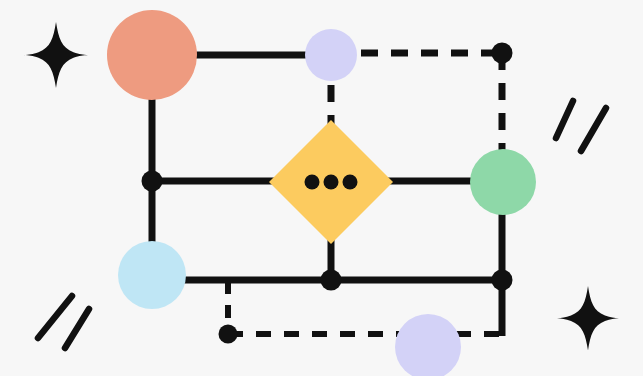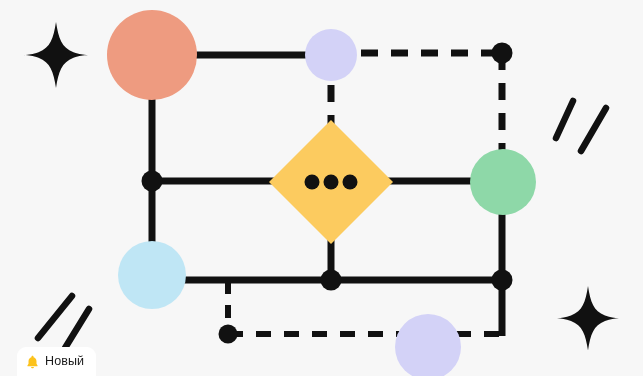--- a/index.html
+++ b/index.html
@@ -156,21 +156,14 @@
 
       <g stroke="#111111" stroke-width="6.5" stroke-linecap="round" fill="none">
         <line x1="72" y1="296" x2="38" y2="338"></line>
         <line x1="89" y1="309" x2="65" y2="348"></line>
       </g>
 
     </g>
 
   </svg>
 
-  <div id="new-badge">
-    <svg class="bell" viewBox="0 0 24 26">
-      <path d="M12 1.5c-1.1 0-2 .9-2 2v.9C6.8 5.3 4.6 8.2 4.6 11.6v4.6L2.6 19.4c-.4.7.1 1.6.9 1.6h17c.8 0 1.3-.9.9-1.6l-2-3.2v-4.6c0-3.4-2.2-6.3-5.4-7.2v-.9c0-1.1-.9-2-2-2z" fill="#fcc21b"></path>
-      <path d="M9.2 22.1c.3 1.4 1.4 2.4 2.8 2.4s2.5-1 2.8-2.4z" fill="#fcc21b"></path>
-    </svg>
-    <span class="badge-text">Новый</span>
-  </div>
 
 </div>
 
 </body></html>

